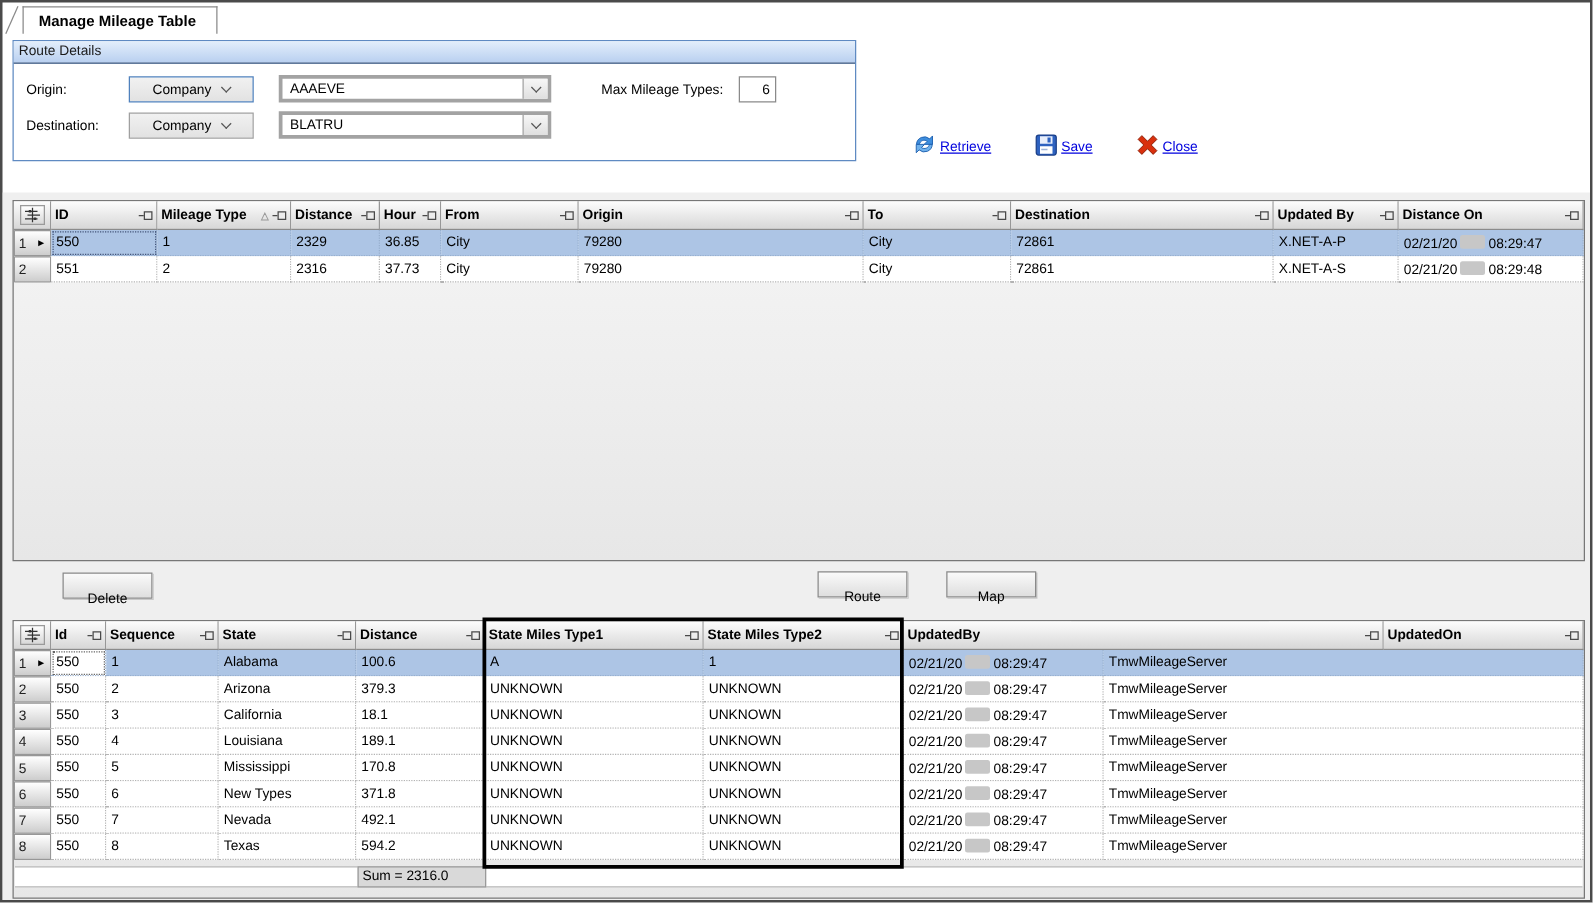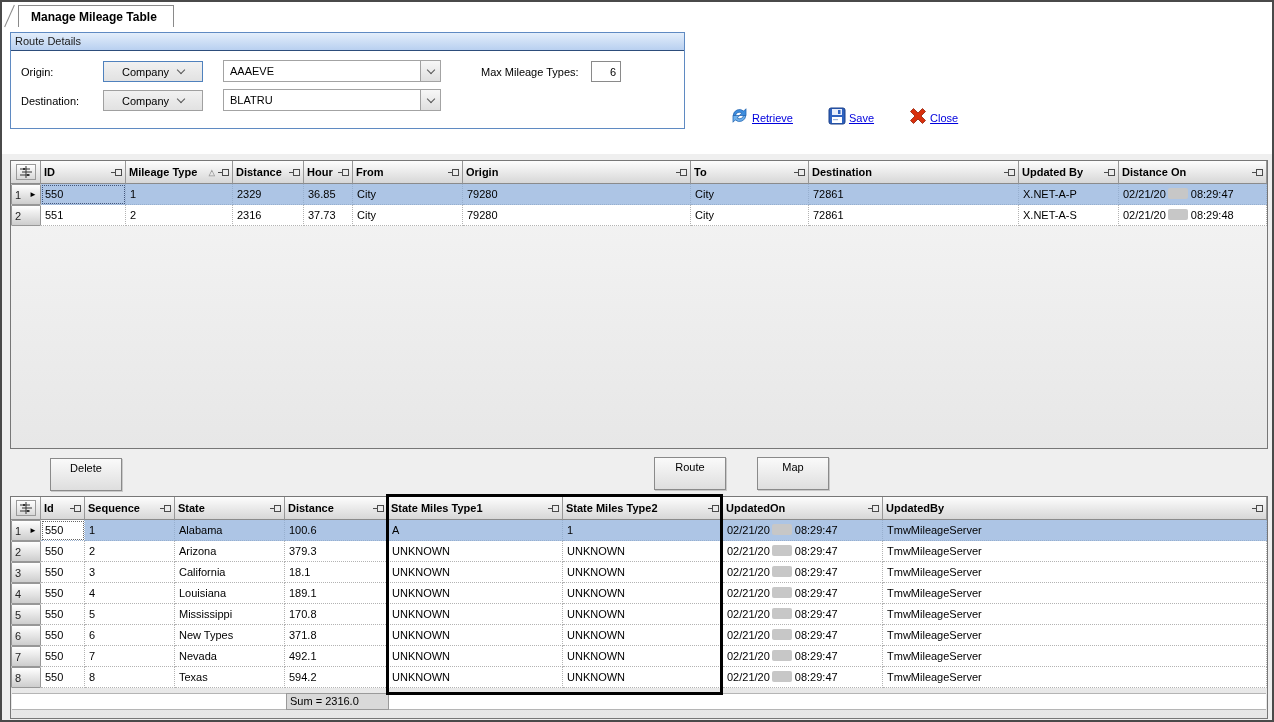--- a/index.html
+++ b/index.html
@@ -17,21 +17,21 @@
   
   .panel { position:absolute; left:8px; top:30px; width:675px; height:97px;
            background:#fff; border:1px solid #5f8ac2; }
   .panel-header { height:18px; background:linear-gradient(#e3eefb,#b9d0f0);
                   border-bottom:1px solid #2d4d7b; font-size:11px; color:#1a1a1a;
                   padding:2px 0 0 4px; }
   .fld-label { position:absolute; font-size:11px; color:#000; }
   .combo-flat { position:absolute; height:21px; background:linear-gradient(#f1f1f1,#e2e2e2);
                 display:flex; align-items:center; justify-content:space-between;
                 font-size:11px; padding:0 18px; }
-  .combo-white { position:absolute; height:22px; background:#fff; border:1px solid #a3a3a3;
+  .combo-white { position:absolute; height:22px; background:#fff; border:3px solid #a3a3a3;
                  display:flex; align-items:center; font-size:11px; }
   .combo-white .txt { flex:1; padding-left:6px; }
   .drop-btn { width:20px; align-self:stretch; border-left:1px solid #a0a0a0;
               background:linear-gradient(#f7f7f7,#dfdfdf); display:flex;
               align-items:center; justify-content:center; }
   .chev { width:6px; height:6px; border-right:1px solid #555; border-bottom:1px solid #555;
           transform:rotate(45deg); margin-top:-3px; }
   .num-box { position:absolute; height:21px; width:30px; border:1px solid #8a8a8a;
              font-size:11px; text-align:right; padding-right:4px; background:#fff; }
 
@@ -74,23 +74,23 @@
   .t-sel{width:30px;flex:none}.t-id{width:85px;flex:none}.t-mt{width:107px;flex:none}
   .t-dist{width:71px;flex:none}.t-hour{width:49px;flex:none}.t-from{width:110px;flex:none}
   .t-orig{width:228px;flex:none}.t-to{width:118px;flex:none}.t-dest{width:210px;flex:none}
   .t-uby{width:100px;flex:none}.t-uon{width:148px;flex:none}
   
   .b-sel{width:30px;flex:none}.b-id{width:44px;flex:none}.b-seq{width:90px;flex:none}
   .b-state{width:110px;flex:none}.b-dist{width:103px;flex:none}.b-smt1{width:175px;flex:none}
   .b-smt2{width:160px;flex:none}.b-uon{width:160px;flex:none}.b-uby{width:384px;flex:none}
 
   
-  .btn { position:absolute; height:33px; background:linear-gradient(#fafafa,#dedede);
+  .btn { position:absolute; height:21px; background:linear-gradient(#fafafa,#dedede);
          border:1px solid #8a8a8a; box-shadow:1px 1px 0 #c9c9c9; font-size:11px;
-         text-align:center; padding-top:3px; cursor:pointer; }
+         text-align:center; padding-top:14px; cursor:pointer; }
 
   
   .b-footer { position:absolute; left:1px; right:1px; top:196px; height:17px;
               background:#fff; border-top:1px solid #b5b5b5; border-bottom:1px solid #b5b5b5; }
   .sum-cell { position:absolute; left:274px; top:-1px; width:103px; height:17px;
               background:#d9d9d9; border:1px solid #9a9a9a; font-size:11px; padding:1px 0 0 3px; }
   .highlight-box { position:absolute; left:384px; top:492px; width:337px; height:201px;
                    border:3px solid #000; pointer-events:none; z-index:6; }
   .bg-band { position:absolute; left:0; top:152px; width:100%; height:566px; background:#efefef; }
   .corner-icon { width:20px; height:16px; background:linear-gradient(#fff,#d8d8d8);
@@ -291,26 +291,26 @@
           <span class="pin"></span>
         </div>
       <div class="h b-smt1">
           <span class="htxt">State Miles Type1</span>
           <span class="pin"></span>
         </div>
       <div class="h b-smt2">
           <span class="htxt">State Miles Type2</span>
           <span class="pin"></span>
         </div>
+      <div class="h b-uby">
+          <span class="htxt">UpdatedBy</span>
+          <span class="pin"></span>
+        </div>
       <div class="h b-uon">
           <span class="htxt">UpdatedOn</span>
-          <span class="pin"></span>
-        </div>
-      <div class="h b-uby">
-          <span class="htxt">UpdatedBy</span>
           <span class="pin"></span>
         </div>
     </div>
 
     <div class="grow sel-row">
       <div class="sel b-sel">
           <span class="n">1</span>
           <span class="arrow">►</span>
         </div>
       <div class="c b-id active-cell">550</div>

